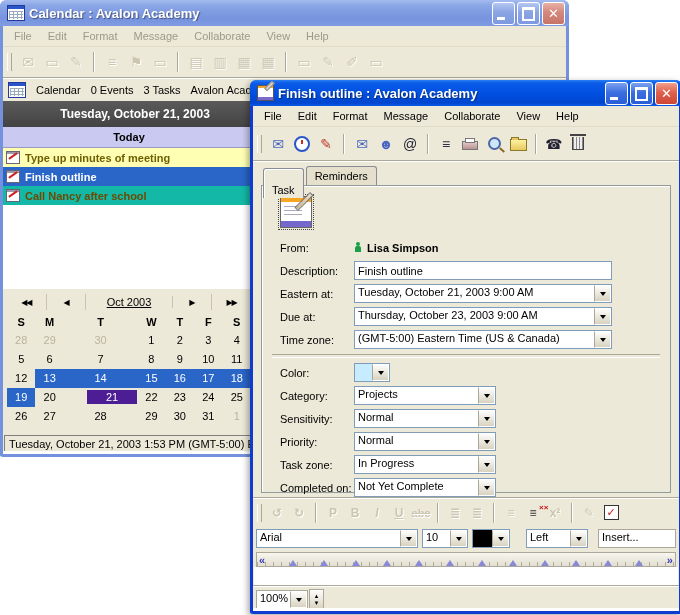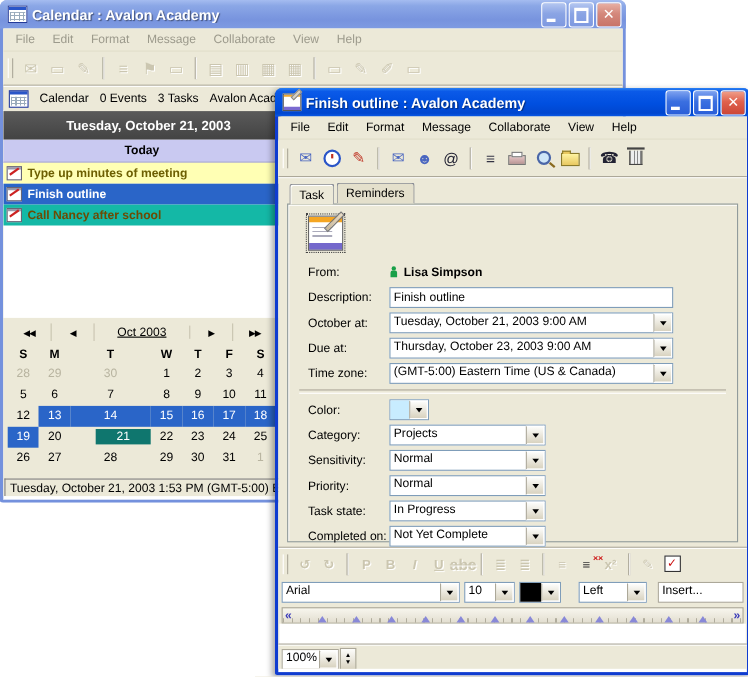--- a/index.html
+++ b/index.html
@@ -79,29 +79,29 @@
 
   .minical{height:144px;padding:2px 4px 0 4px;font-size:11px;}
   .mc-nav{height:22px;display:flex;align-items:center;}
   .mc-btn{flex:1;height:16px;display:flex;align-items:center;justify-content:center;color:#000;font-size:8px;letter-spacing:-1px;border-right:1px solid #c8c4b0;}
   .mc-month{flex:2.2;text-align:center;text-decoration:underline;font-size:11px;border-right:1px solid #c8c4b0;}
   .mc-grid{display:grid;grid-template-columns:repeat(7,1fr);}
   .mc-grid .hd{font-weight:bold;text-align:center;height:18px;line-height:18px;}
   .mc-cell{height:19px;line-height:19px;text-align:center;}
   .mc-cell.muted{color:#b8b4a0;}
   .mc-cell.selected{background:#2a65c8;color:#fff;}
-  .mc-cell.today span{background:#0f766e;color:#fff;padding:1px 19px;margin-left:23px;}
+  .mc-cell.today span{background:#4c1d95;color:#fff;padding:1px 19px;margin-left:23px;}
   .backstatus{height:16px;border:1px solid;border-color:#808080 #fff #fff #808080;margin:0 1px 1px 1px;
       display:flex;align-items:center;padding:0 4px;white-space:nowrap;overflow:hidden;background:#ece9d8;}
 
   
   .ftoolbar{height:33px;border-bottom:1px solid #aca899;box-shadow:0 1px 0 #fff;}
   .tabstrip{display:flex;align-items:flex-end;height:22px;padding:2px 8px 0 10px;position:relative;z-index:2;}
   .tab{border:1px solid #898c95;border-bottom:none;border-radius:3px 3px 0 0;padding:3px 8px 2px 8px;background:#ece9d8;margin-right:2px;}
-  .tab.active{position:relative;top:1px;padding-top:4px;box-shadow:inset 1px 1px 0 #fff;z-index:3;}
+  .tab.active{position:relative;top:13px;padding-top:15px;box-shadow:inset 1px 1px 0 #fff;z-index:3;}
   .tab.inactive{height:13px;background:#e4e0cc;}
   .tabpanel{margin:0 8px;border:1px solid #919b9c;box-shadow:inset 1px 1px 0 #fff;background:#ece9d8;
       padding:8px 0 6px 18px;position:relative;z-index:1;height:292px;}
   .frow{display:flex;align-items:center;height:23px;}
   .frow .lbl{width:74px;flex:none;}
   .combo{display:flex;align-items:stretch;height:19px;background:#fff;border:1px solid #7f9db9;box-sizing:border-box;}
   .combo .v{flex:1;padding:1px 3px 0 3px;white-space:nowrap;overflow:hidden;}
   .combo .b{width:15px;flex:none;background:linear-gradient(180deg,#fdfdfb,#d8d2bf);border:1px solid #fff;border-left-color:#aca899;
       display:flex;align-items:center;justify-content:center;}
   .combo .b::after{content:"";border:3px solid transparent;border-top:4px solid #000;margin-top:4px;}
@@ -314,21 +314,21 @@
       <div class="frow">
         <span class="lbl">From:</span>
         <span class="i-person-s"></span>
         <b style="margin-left:6px;">Lisa Simpson</b>
       </div>
       <div class="frow">
         <span class="lbl">Description:</span>
         <input class="txt" style="width: 258px;" value="Finish outline">
       </div>
       <div class="frow">
-        <span class="lbl">October at:</span>
+        <span class="lbl">Eastern at:</span>
         <span class="combo" style="width:258px;">
           <span class="v">Tuesday, October 21, 2003 9:00 AM</span>
           <span class="b"></span>
         </span>
       </div>
       <div class="frow">
         <span class="lbl">Due at:</span>
         <span class="combo" style="width:258px;">
           <span class="v">Thursday, October 23, 2003 9:00 AM</span>
           <span class="b"></span>
@@ -364,21 +364,21 @@
         </span>
       </div>
       <div class="frow">
         <span class="lbl">Priority:</span>
         <span class="combo" style="width:142px;">
           <span class="v">Normal</span>
           <span class="b"></span>
         </span>
       </div>
       <div class="frow">
-        <span class="lbl">Task state:</span>
+        <span class="lbl">Task zone:</span>
         <span class="combo" style="width:142px;">
           <span class="v">In Progress</span>
           <span class="b"></span>
         </span>
       </div>
       <div class="frow">
         <span class="lbl">Completed on:</span>
         <span class="combo" style="width:142px;">
           <span class="v">Not Yet Complete</span>
           <span class="b"></span>
@@ -388,21 +388,21 @@
 
     <div class="fmtrow1" id="fmt-row1">
       <span class="grip"></span>
     <span class="ticon">↺</span>
         <span class="ticon">↻</span>
         <span class="tsep"></span>
         <span class="ticon">P</span>
         <span class="ticon">B</span>
         <span class="ticon" style="font-style: italic;">I</span>
         <span class="ticon" style="text-decoration: underline;">U</span>
-        <span class="ticon" style="text-decoration: line-through; font-size: 14px;">abc</span>
+        <span class="ticon" style="text-decoration: line-through; font-size: 11px;">abc</span>
         <span class="tsep"></span>
         <span class="ticon">≣</span>
         <span class="ticon">≣</span>
         <span class="tsep"></span>
         <span class="ticon">≡</span>
         <span class="ticon on i-chk">≡</span>
         <span class="ticon">x²</span>
         <span class="tsep"></span>
         <span class="ticon">✎</span>
         <span class="ticon on">

